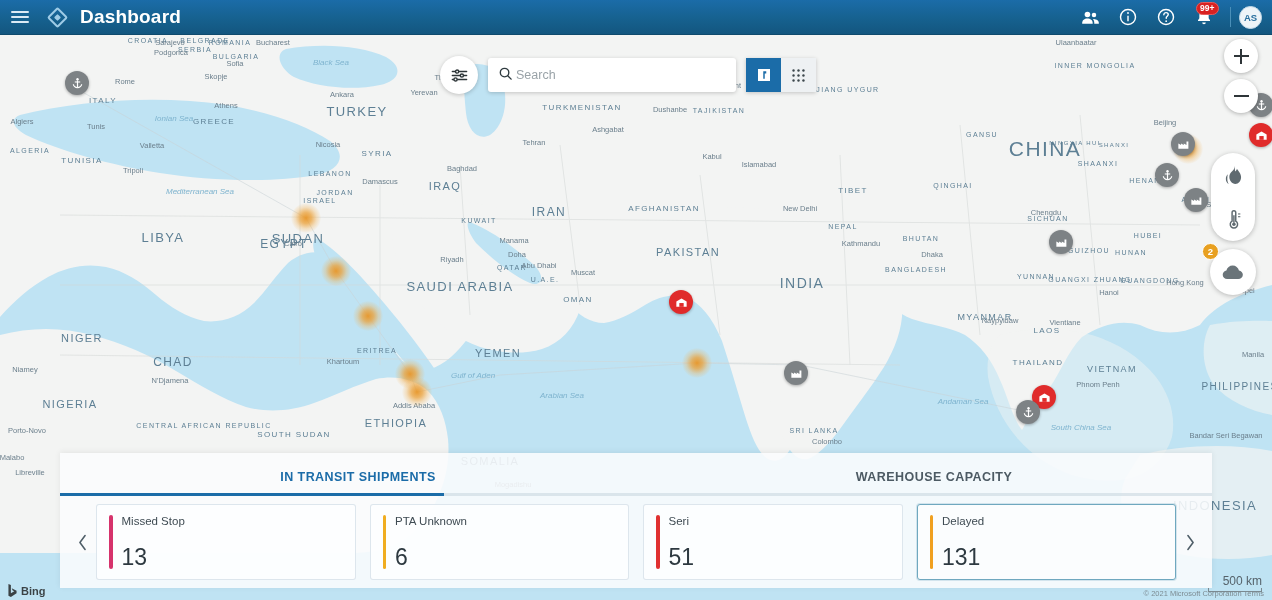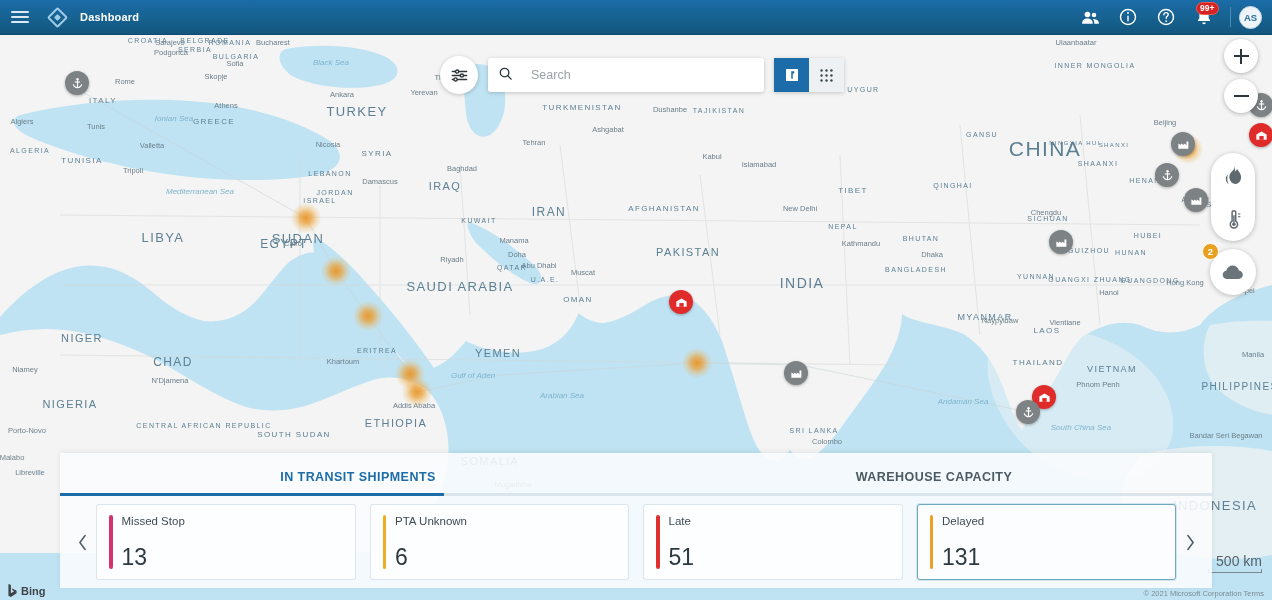--- a/index.html
+++ b/index.html
@@ -38,21 +38,21 @@
   .tb-logo .diamond {
     width: 15px; height: 15px; transform: rotate(45deg);
     border: 2px solid #9ecbe6; border-radius: 2px;
     position: relative;
   }
   .tb-logo .diamond::after {
     content:''; position:absolute; left:3px; top:3px;
     width:5px; height:5px; background:#9ecbe6; border-radius:1px;
   }
   .tb-title {
-    color: #ffffff; font-size: 11px; font-weight: bold;
+    color: #ffffff; font-size: 19px; font-weight: bold;
     letter-spacing: .2px; margin-left: 6px;
   }
   .tb-right {
     margin-left: auto; display: flex; align-items: center; height: 35px;
     padding-right: 10px; gap: 2px;
   }
   .tb-ic {
     width: 36px; height: 35px; display: flex;
     align-items: center; justify-content: center;
     cursor: pointer; position: relative;
@@ -123,23 +123,23 @@
   .searchrow {
     position:absolute; top:21px; left:440px;
     display:flex; align-items:center; gap:10px; z-index:40;
   }
   .filter-btn {
     width:38px; height:38px; border-radius:50%;
     background:#ffffff; display:flex; align-items:center; justify-content:center;
     box-shadow:0 1px 4px rgba(0,0,0,.22); cursor:pointer;
   }
   .searchbox {
-    width:276px; height:34px; background:#fff;
+    width:248px; height:34px; background:#fff;
     border-radius:3px; display:flex; align-items:center;
-    padding:0 10px; gap:18px;
+    padding:0 10px; gap:3px;
     box-shadow:0 1px 4px rgba(0,0,0,.2);
   }
   .searchbox input {
     border:none; outline:none; flex:1;
     font-family:"Liberation Sans", sans-serif;
     font-size:12.5px; color:#333; background:transparent;
   }
   .searchbox input::placeholder { color:#9aa3a8; }
   .viewtoggle { display:flex; box-shadow:0 1px 4px rgba(0,0,0,.2); }
   .vt-btn {
@@ -192,23 +192,23 @@
   }
 
   
   .bing-logo {
     position:absolute; left:7px; bottom:3px; z-index:35;
     display:flex; align-items:center; gap:3px;
     color:#1a1a1a; font-size:11px; font-weight:bold;
     font-family:"Liberation Sans", sans-serif; opacity:.8;
   }
   .scalebar {
-    position:absolute; right:10px; bottom:27px; z-index:35;
+    position:absolute; right:10px; bottom:8px; z-index:35;
     display:flex; flex-direction:column; align-items:flex-end;
-    color:#55626a; font-size:14px;
+    color:#55626a; font-size:12px;
   }
   .scalebar .barline {
     width:54px; height:4px;
     border:1px solid #7b8990; border-top:none;
   }
   .attrib {
     position:absolute; right:8px; bottom:2px; z-index:35;
     color:#7d8c93; font-size:7.5px;
     font-family:"Liberation Sans", sans-serif;
   }
@@ -762,21 +762,21 @@
             <div class="kpi-card">
               <div class="kpi-bar" style="background: rgb(240, 173, 33);"></div>
               <div class="kpi-text">
                 <div class="kpi-label">PTA Unknown</div>
                 <div class="kpi-value">6</div>
               </div>
             </div>
             <div class="kpi-card">
               <div class="kpi-bar" style="background: rgb(224, 49, 49);"></div>
               <div class="kpi-text">
-                <div class="kpi-label">Late</div>
+                <div class="kpi-label">Seri</div>
                 <div class="kpi-value">51</div>
               </div>
             </div>
             <div class="kpi-card selected">
               <div class="kpi-bar" style="background: rgb(240, 160, 32);"></div>
               <div class="kpi-text">
                 <div class="kpi-label">Delayed</div>
                 <div class="kpi-value">131</div>
               </div>
             </div>

